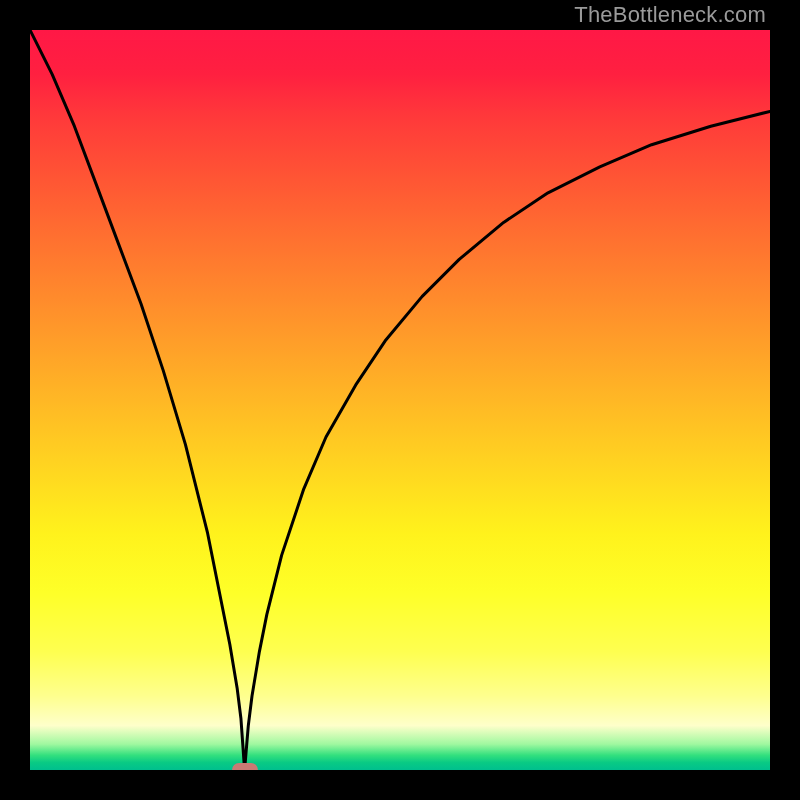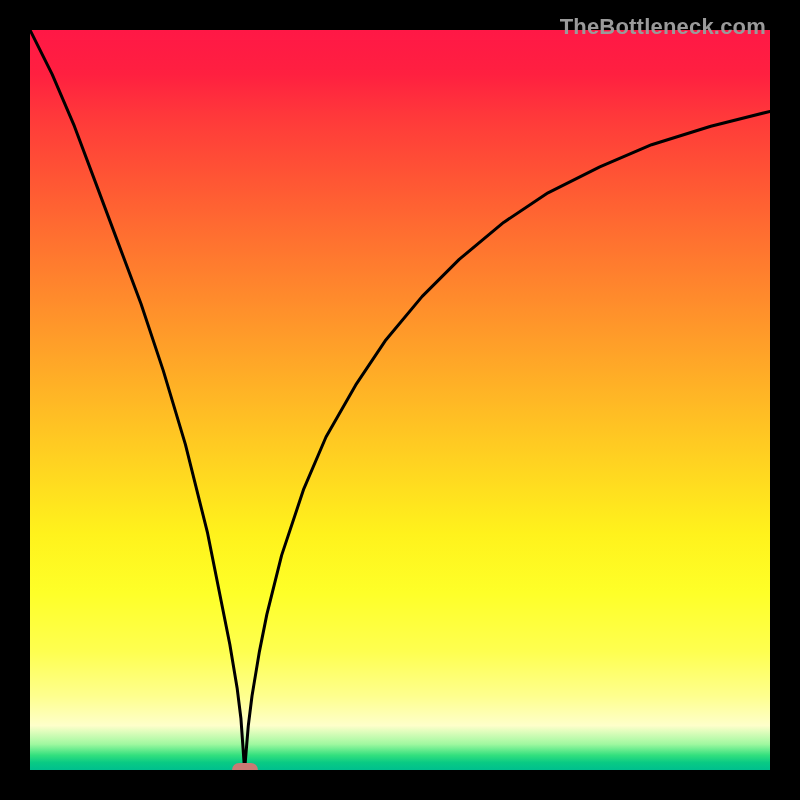--- a/index.html
+++ b/index.html
@@ -51,24 +51,24 @@
   }
   .curve-svg {
     position: absolute;
     inset: 0;
     width: 100%;
     height: 100%;
   }
   .watermark {
     position: absolute;
     right: 34px;
-    top: 14px;
+    top: 2px;
     color: #9a9a9a;
     font-size: 22px;
-    font-weight: 700;
+    font-weight: 400;
     letter-spacing: 0.2px;
     user-select: none;
     text-align: center;
   }
   .marker {
     position: absolute;
     width: 26px;
     height: 14px;
     border-radius: 7px;
     background: #c97a74;

